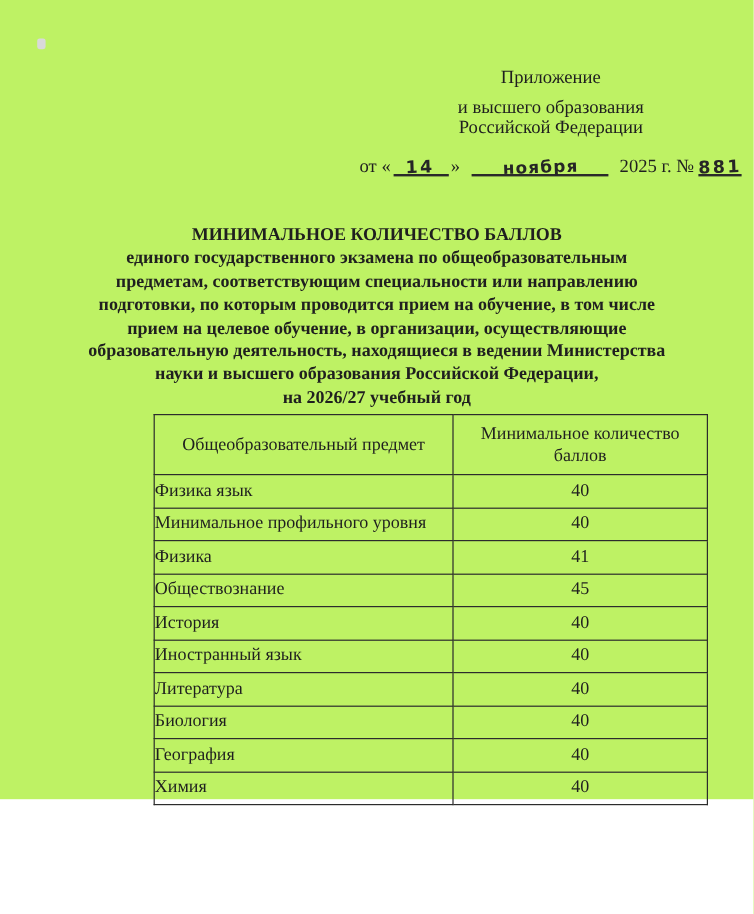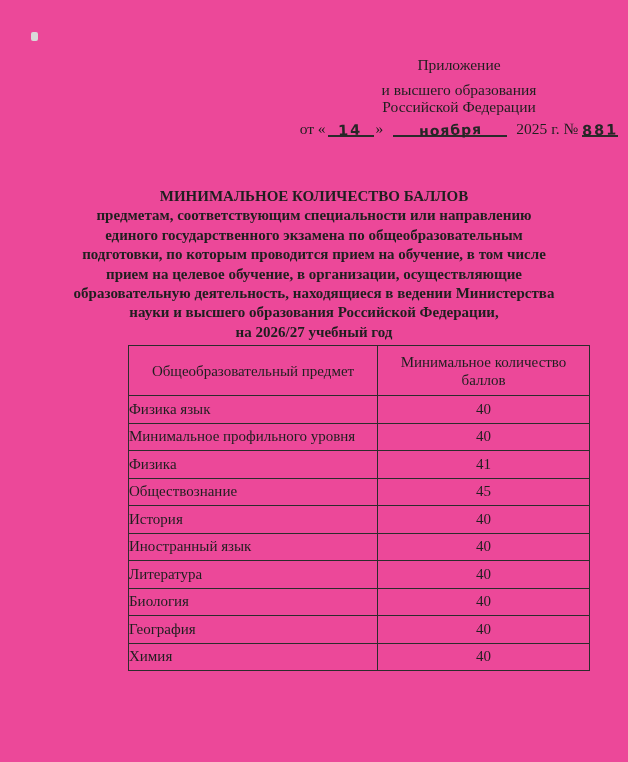--- a/index.html
+++ b/index.html
@@ -5,42 +5,42 @@
   html, body { margin: 0; padding: 0; }
   body {
     width: 628px; height: 762px;
     background: #ffffff;
     font-family: "Liberation Serif", serif;
     color: #1f1f1f;
     overflow: hidden;
   }
   .doc {
     position: relative;
-    width: 628px; height: 762px;
-    background: #ec4899;
+    width: 628px; height: 666px;
+    background: #bef264;
   }
   
   .speck {
     position: absolute; left: 31px; top: 32px;
     width: 7px; height: 9px;
     background: #d9d9d9;
     border-radius: 2px;
     filter: blur(0.6px);
   }
   
   .appendix-block {
     position: absolute;
     left: 292px; top: 56px; width: 334px;
     text-align: center;
     font-size: 15.5px;
     line-height: 17px;
   }
   .appendix-label { margin-bottom: 8px; }
   .date-line {
-    margin-top: 5px;
+    margin-top: 15px;
     display: flex;
     align-items: baseline;
     justify-content: center;
     white-space: nowrap;
     font-size: 15.5px;
   }
   .fill-line {
     display: inline-block;
     border-bottom: 2px solid #2a2a2a;
     text-align: center;
@@ -114,22 +114,22 @@
       <span class="fill-line fill-day"><span class="handwriting">14</span></span>
       <span>»</span>
       <span class="fill-line fill-month"><span class="handwriting">ноября</span></span>
       <span>2025 г. №</span>
       <span class="fill-line fill-num"><span class="handwriting">881</span></span>
     </div>
   </div>
 
   <div class="doc-title">
     <div>МИНИМАЛЬНОЕ КОЛИЧЕСТВО БАЛЛОВ</div>
+    <div>единого государственного экзамена по общеобразовательным</div>
     <div>предметам, соответствующим специальности или направлению</div>
-    <div>единого государственного экзамена по общеобразовательным</div>
     <div>подготовки, по которым проводится прием на обучение, в том числе</div>
     <div>прием на целевое обучение, в организации, осуществляющие</div>
     <div>образовательную деятельность, находящиеся в ведении Министерства</div>
     <div>науки и высшего образования Российской Федерации,</div>
     <div>на 2026/27 учебный год</div>
   </div>
 
   <table class="scores">
     <thead>
       <tr>

